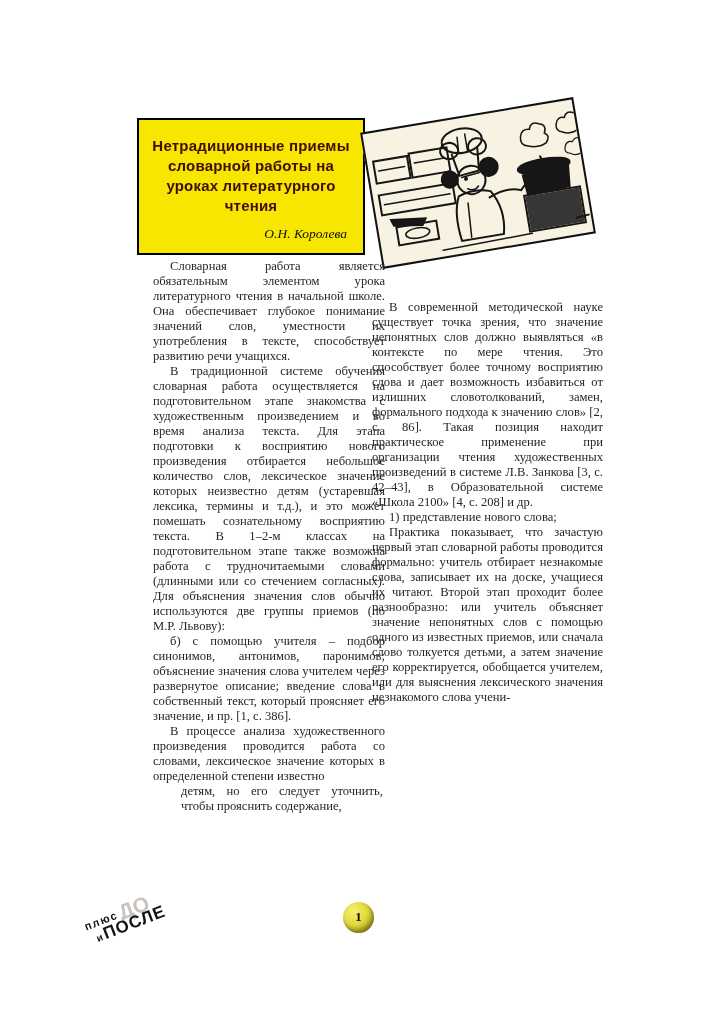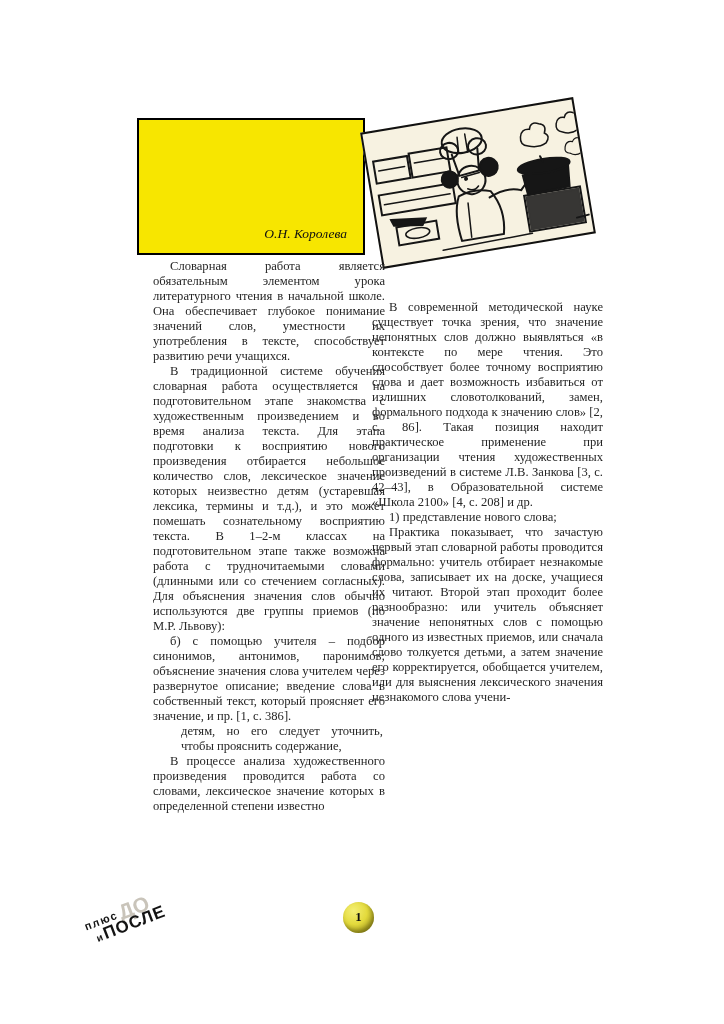--- a/index.html
+++ b/index.html
@@ -43,20 +43,21 @@
         background:radial-gradient(circle at 34% 28%, #f4ef74 0%, #e3da3c 45%, #b7ae28 75%, #857d17 100%);
         box-shadow:inset -2px -3px 4px rgba(60,55,0,.45);
         text-align:center;line-height:30px;font-weight:bold;font-size:13px;color:#101010;}
 </style>
 </head>
 <body>
 
 <div class="page">
 
   <div class="title-box" style="background-color: rgb(247, 230, 0);">
+    <div class="title-text" style="color: rgb(63, 14, 8);">Нетрадиционные приемы словарной работы на уроках литературного чтения</div>
     <div class="title-author">О.Н. Королева</div>
   </div>
 
   <div class="illus">
     <svg viewBox="0 0 210 132">
       <g stroke="#161616" fill="none" stroke-width="2" stroke-linecap="round">
 
         <rect x="6" y="28" width="34" height="22"></rect>
         <rect x="42" y="26" width="38" height="24"></rect>
         <line x1="10" y1="38" x2="36" y2="38" stroke-width="1.5"></line>
@@ -103,22 +104,22 @@
         <line x1="60" y1="126" x2="150" y2="124" stroke-width="1.5"></line>
         <line x1="196" y1="116" x2="208" y2="115"></line>
       </g>
     </svg>
   </div>
 
   <div class="col col-left">
       <p class="para">Словарная работа является обязательным элементом урока литературного чтения в начальной школе. Она обеспечивает глубокое понимание значений слов, уместности их употребления в тексте, способствует развитию речи учащихся.</p>
       <p class="para">В традиционной системе обучения словарная работа осуществляется на подготовительном этапе знакомства с художественным произведением и во время анализа текста. Для этапа подготовки к восприятию нового произведения отбирается небольшое количество слов, лексическое значение которых неизвестно детям (устаревшая лексика, термины и т.д.), и это может помешать сознательному восприятию текста. В 1–2-м классах на подготовительном этапе также возможна работа с трудночитаемыми словами (длинными или со стечением согласных). Для объяснения значения слов обычно используются две группы приемов (по М.Р. Львову):</p>
       <p class="para">б) с помощью учителя – подбор синонимов, антонимов, паронимов; объяснение значения слова учителем через развернутое описание; введение слова в собственный текст, который проясняет его значение, и пр. [1, с. 386].</p>
+      <p class="para">В процессе анализа художественного произведения проводится работа со словами, лексическое значение которых в определенной степени известно</p>
       <p class="para indent">детям, но его следует уточнить, чтобы прояснить содержание,</p>
-      <p class="para">В процессе анализа художественного произведения проводится работа со словами, лексическое значение которых в определенной степени известно</p>
     </div>
   <div class="col col-right">
       <p class="para">В современной методической науке существует точка зрения, что значение непонятных слов должно выявляться «в контексте по мере чтения. Это способствует более точному восприятию слова и дает возможность избавиться от излишних словотолкований, замен, формального подхода к значению слов» [2, с. 86]. Такая позиция находит практическое применение при организации чтения художественных произведений в системе Л.В. Занкова [3, с. 42–43], в Образовательной системе «Школа 2100» [4, с. 208] и др.</p>
       <p class="para">1) представление нового слова;</p>
       <p class="para">Практика показывает, что зачастую первый этап словарной работы проводится формально: учитель отбирает незнакомые слова, записывает их на доске, учащиеся их читают. Второй этап проходит более разнообразно: или учитель объясняет значение непонятных слов с помощью одного из известных приемов, или сначала слово толкуется детьми, а затем значение его корректируется, обобщается учителем, или для выяснения лексического значения незнакомого слова учени-</p>
     </div>
 
   <div class="logo">
     <div class="logo-row">
       <span class="logo-plus">плюс</span><span class="logo-do">ДО</span>

